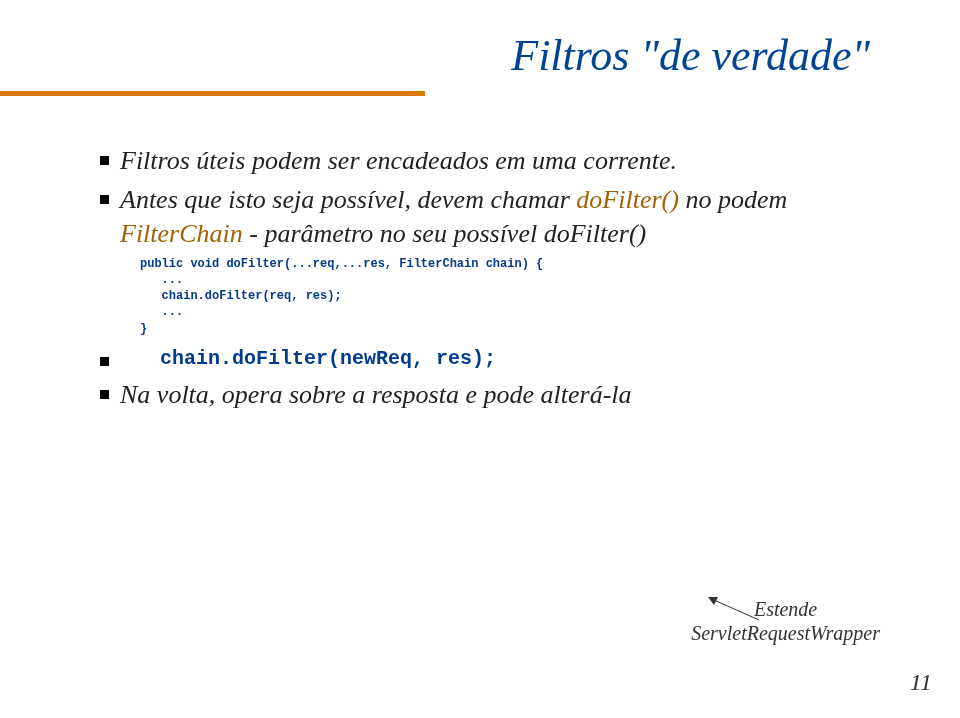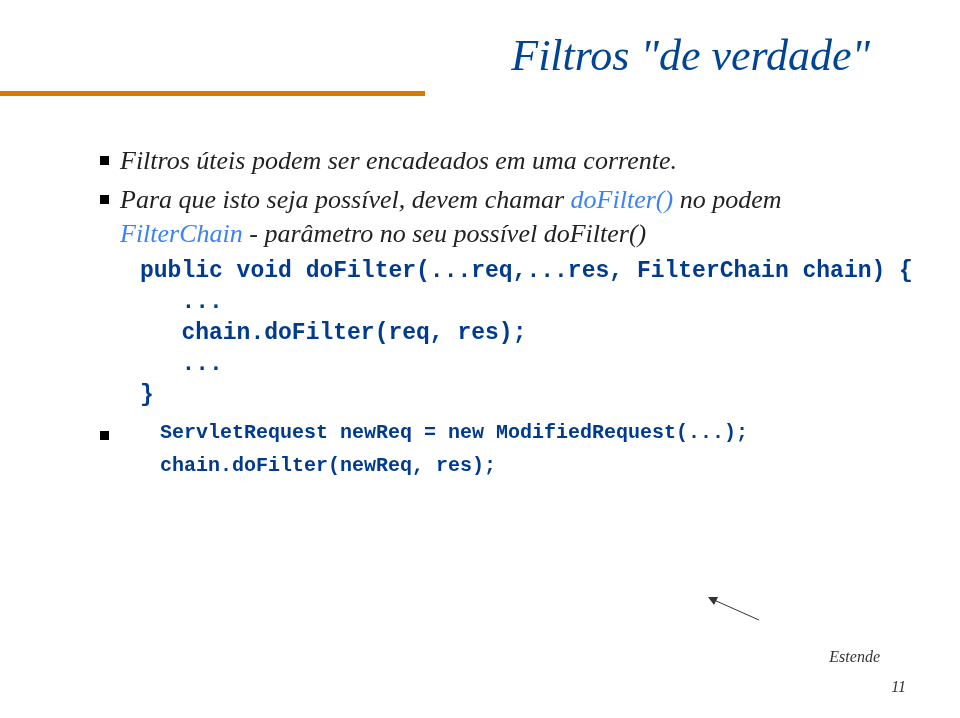--- a/index.html
+++ b/index.html
@@ -5,60 +5,61 @@
   * { margin: 0; padding: 0; box-sizing: border-box; }
   html, body { width: 960px; height: 718px; background: #fff; font-family: Georgia, "Times New Roman", serif; }
   .slide { width: 960px; height: 718px; position: relative; padding: 30px 70px 0 100px; }
   .title-bar { text-align: right; padding-right: 20px; margin-bottom: 10px; }
   .title { font-size: 44px; font-style: italic; color: #004494; font-weight: 400; }
   .orange-rule { height: 5px; background: #d87a00; width: 425px; margin-left: -100px; margin-top: 8px; }
   .content { margin-top: 48px; padding-right: 30px; }
   ul.top { list-style: none; }
   ul.top > li { position: relative; padding-left: 20px; font-size: 26px; color: #222; font-style: italic; line-height: 1.28; margin-bottom: 6px; }
   ul.top > li::before { content: ""; position: absolute; left: 0; top: 12px; width: 9px; height: 9px; background: #000; }
-  .blue { color: #3b82f6; text-align: center; }
-  .code-block { font-family: "Courier New", monospace; font-style: normal; font-weight: bold; font-size: 23px; color: #003b8e; margin: 6px 0 8px 20px; line-height: 1.35; white-space: pre; }
+  .blue { color: #a16207; text-align: center; }
+  .code-block { font-family: "Courier New", monospace; font-style: normal; font-weight: bold; font-size: 12px; color: #003b8e; margin: 6px 0 8px 20px; line-height: 1.35; white-space: pre; }
   .code-inline { font-family: "Courier New", monospace; font-style: normal; font-weight: bold; font-size: 20px; color: #003b8e; margin: 2px 0 6px 40px; line-height: 1.35; white-space: pre; }
-  .note-box { position: absolute; right: 80px; bottom: 52px; font-style: italic; font-size: 16px; color: #333; text-align: center; line-height: 1.2; }
+  .note-box { position: absolute; right: 80px; bottom: 73px; font-style: italic; font-size: 20px; color: #333; text-align: center; line-height: 1.2; }
   .arrow-svg { position: absolute; right: 196px; bottom: 94px; }
-  .page-num { position: absolute; right: 54px; bottom: 22px; font-style: italic; font-size: 16px; color: #333; }
+  .page-num { position: absolute; right: 28px; bottom: 22px; font-style: italic; font-size: 24px; color: #333; }
 </style>
 </head>
 <body>
 
 <div class="slide">
   <div class="title-bar">
     <span class="title">Filtros "de verdade"</span>
   </div>
   <div class="orange-rule"></div>
 
   <div class="content">
     <ul class="top">
       <li>Filtros úteis podem ser encadeados em uma corrente.</li>
 
       <li>
-        <span>Para que isto seja possível, devem chamar </span><span class="blue">doFilter()</span><span> no podem </span><span class="blue">FilterChain</span><span> - parâmetro no seu possível doFilter()</span>
+        <span>Antes que isto seja possível, devem chamar </span><span class="blue">doFilter()</span><span> no podem </span><span class="blue">FilterChain</span><span> - parâmetro no seu possível doFilter()</span>
         <div class="code-block">public void doFilter(...req,...res, FilterChain chain) {
    ...
    chain.doFilter(req, res);
    ...
 }</div>
       </li>
 
       <li>
-        <div class="code-inline">ServletRequest newReq = new ModifiedRequest(...);</div>
         <div class="code-inline">chain.doFilter(newReq, res);</div>
       </li>
 
+      <li>Na volta, opera sobre a resposta e pode alterá-la</li>
     </ul>
   </div>
 
   <svg class="arrow-svg" width="60" height="28">
     <line x1="55" y1="24" x2="10" y2="4" stroke="#333" stroke-width="1"></line>
     <polygon points="4,1 14,1 10,9" fill="#333"></polygon>
   </svg>
 
   <div class="note-box">
     <div>Estende</div>
+    <div>ServletRequestWrapper</div>
   </div>
 
   <div class="page-num">11</div>
 </div>
 
 </body></html>

